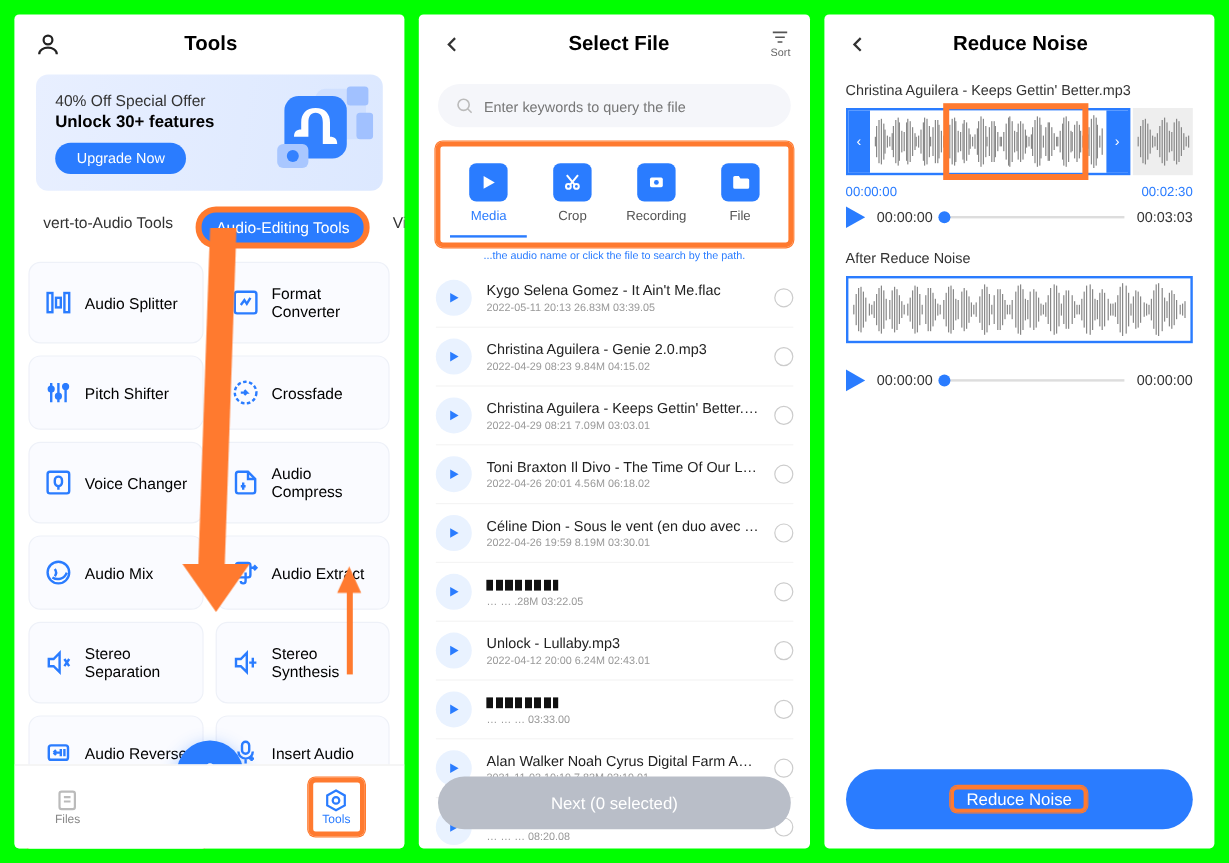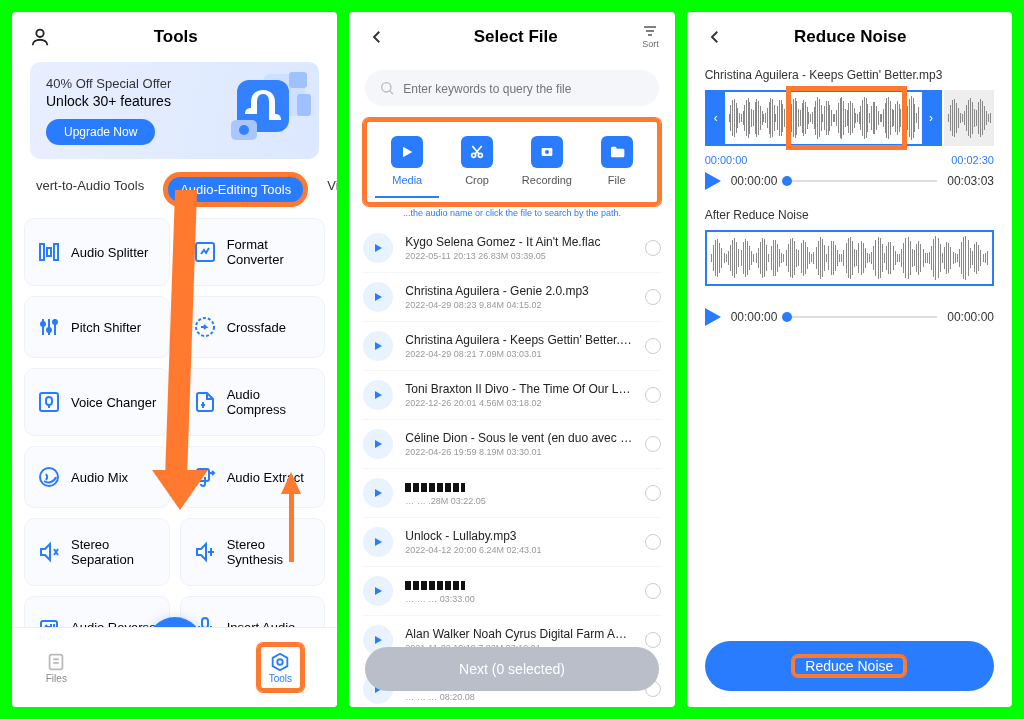--- a/index.html
+++ b/index.html
@@ -7,31 +7,31 @@
 .screen{background:#fff;border-radius:4px;flex:1;display:flex;flex-direction:column;position:relative;overflow:hidden}
 .hdr{display:flex;align-items:center;padding:12px 16px;height:50px}
 .hdr-ttl{flex:1;text-align:center;font-weight:bold;font-size:17px}
 .icon-btn{width:24px;height:24px;display:flex;align-items:center;justify-content:center;cursor:pointer}
 svg{display:block}
 
 
 .promo{background:linear-gradient(100deg,#e8efff,#dce8ff);margin:0 18px;border-radius:10px;padding:14px 16px;display:flex;align-items:center;position:relative;overflow:hidden}
 .promo-txt{flex:1}
 .promo-line1{font-size:13px;color:#333}
-.promo-line2{font-size:14px;font-weight:normal;margin-top:2px}
+.promo-line2{font-size:14px;font-weight:bold;margin-top:2px}
 .upgrade{background:#2a7cff;color:#fff;border:none;border-radius:20px;padding:6px 18px;font-size:12px;margin-top:10px;cursor:pointer;font-family:inherit}
 .promo-art{position:absolute;right:8px;top:8px;opacity:.95}
 .tabs{display:flex;gap:10px;padding:14px 14px 8px;font-size:13px}
 .tab{padding:5px 10px;color:#333;white-space:nowrap;cursor:pointer}
 .tab.active{background:#2a7cff;color:#fff;border-radius:16px}
 .hl{border:4px solid #ff7a2f;border-radius:6px;box-shadow:0 0 0 1px #ff7a2f}
 .tool-grid{flex:1;overflow:auto;padding:4px 12px 100px;display:grid;grid-template-columns:1fr 1fr;gap:10px}
 .tool{background:#fafbff;border:1px solid #eef1f8;border-radius:10px;display:flex;align-items:center;gap:10px;padding:18px 12px;font-size:13px;cursor:pointer}
 .tool-ic{width:24px;height:24px;flex:none}
-.bot-nav{position:absolute;bottom:0;left:0;right:0;height:80px;background:#fff;border-top:1px solid #eee;display:flex;align-items:center;justify-content:space-around}
+.bot-nav{position:absolute;bottom:0;left:0;right:0;height:70px;background:#fff;border-top:1px solid #eee;display:flex;align-items:center;justify-content:space-around}
 .nav-itm{display:flex;flex-direction:column;align-items:center;font-size:10px;color:#888;cursor:pointer}
 .nav-itm.active{color:#2a7cff}
 .mic{position:absolute;bottom:34px;left:50%;transform:translateX(-50%);width:56px;height:56px;border-radius:50%;background:#2a7cff;display:flex;align-items:center;justify-content:center;box-shadow:0 4px 14px rgba(42,124,255,.45);cursor:pointer}
 .arrow-down{position:absolute;left:150px;top:178px;width:50px;height:330px;pointer-events:none;z-index:5}
 .arrow-down::before{content:'';position:absolute;left:8px;top:0;width:22px;height:290px;background:#ff7a2f;transform:skewX(-2deg)}
 .arrow-down::after{content:'';position:absolute;left:-10px;top:280px;width:0;height:0;border-left:28px solid transparent;border-right:28px solid transparent;border-top:40px solid #ff7a2f}
 .arrow-up{position:absolute;right:34px;bottom:145px;width:24px;height:90px;pointer-events:none;z-index:5}
 .arrow-up::before{content:'';position:absolute;left:10px;top:20px;width:5px;height:70px;background:#ff7a2f}
 .arrow-up::after{content:'';position:absolute;left:2px;top:0;width:0;height:0;border-left:10px solid transparent;border-right:10px solid transparent;border-bottom:22px solid #ff7a2f}
 
@@ -343,21 +343,21 @@
         <div class="rad"></div>
       </div>
       <div class="fitm">
         <div class="play-c">
           <svg width="12" height="12" viewBox="0 0 24 24" fill="#2a7cff">
             <path d="M6 4l14 8-14 8z"></path>
           </svg>
         </div>
         <div class="finfo">
           <div class="finfo-t">Toni Braxton Il Divo - The Time Of Our Lives (Origin…</div>
-          <div class="finfo-m">2022-12-26 20:01   4.56M   03:18.02</div>
+          <div class="finfo-m">2022-04-26 20:01   4.56M   06:18.02</div>
         </div>
         <div class="rad"></div>
       </div>
       <div class="fitm">
         <div class="play-c">
           <svg width="12" height="12" viewBox="0 0 24 24" fill="#2a7cff">
             <path d="M6 4l14 8-14 8z"></path>
           </svg>
         </div>
         <div class="finfo">

